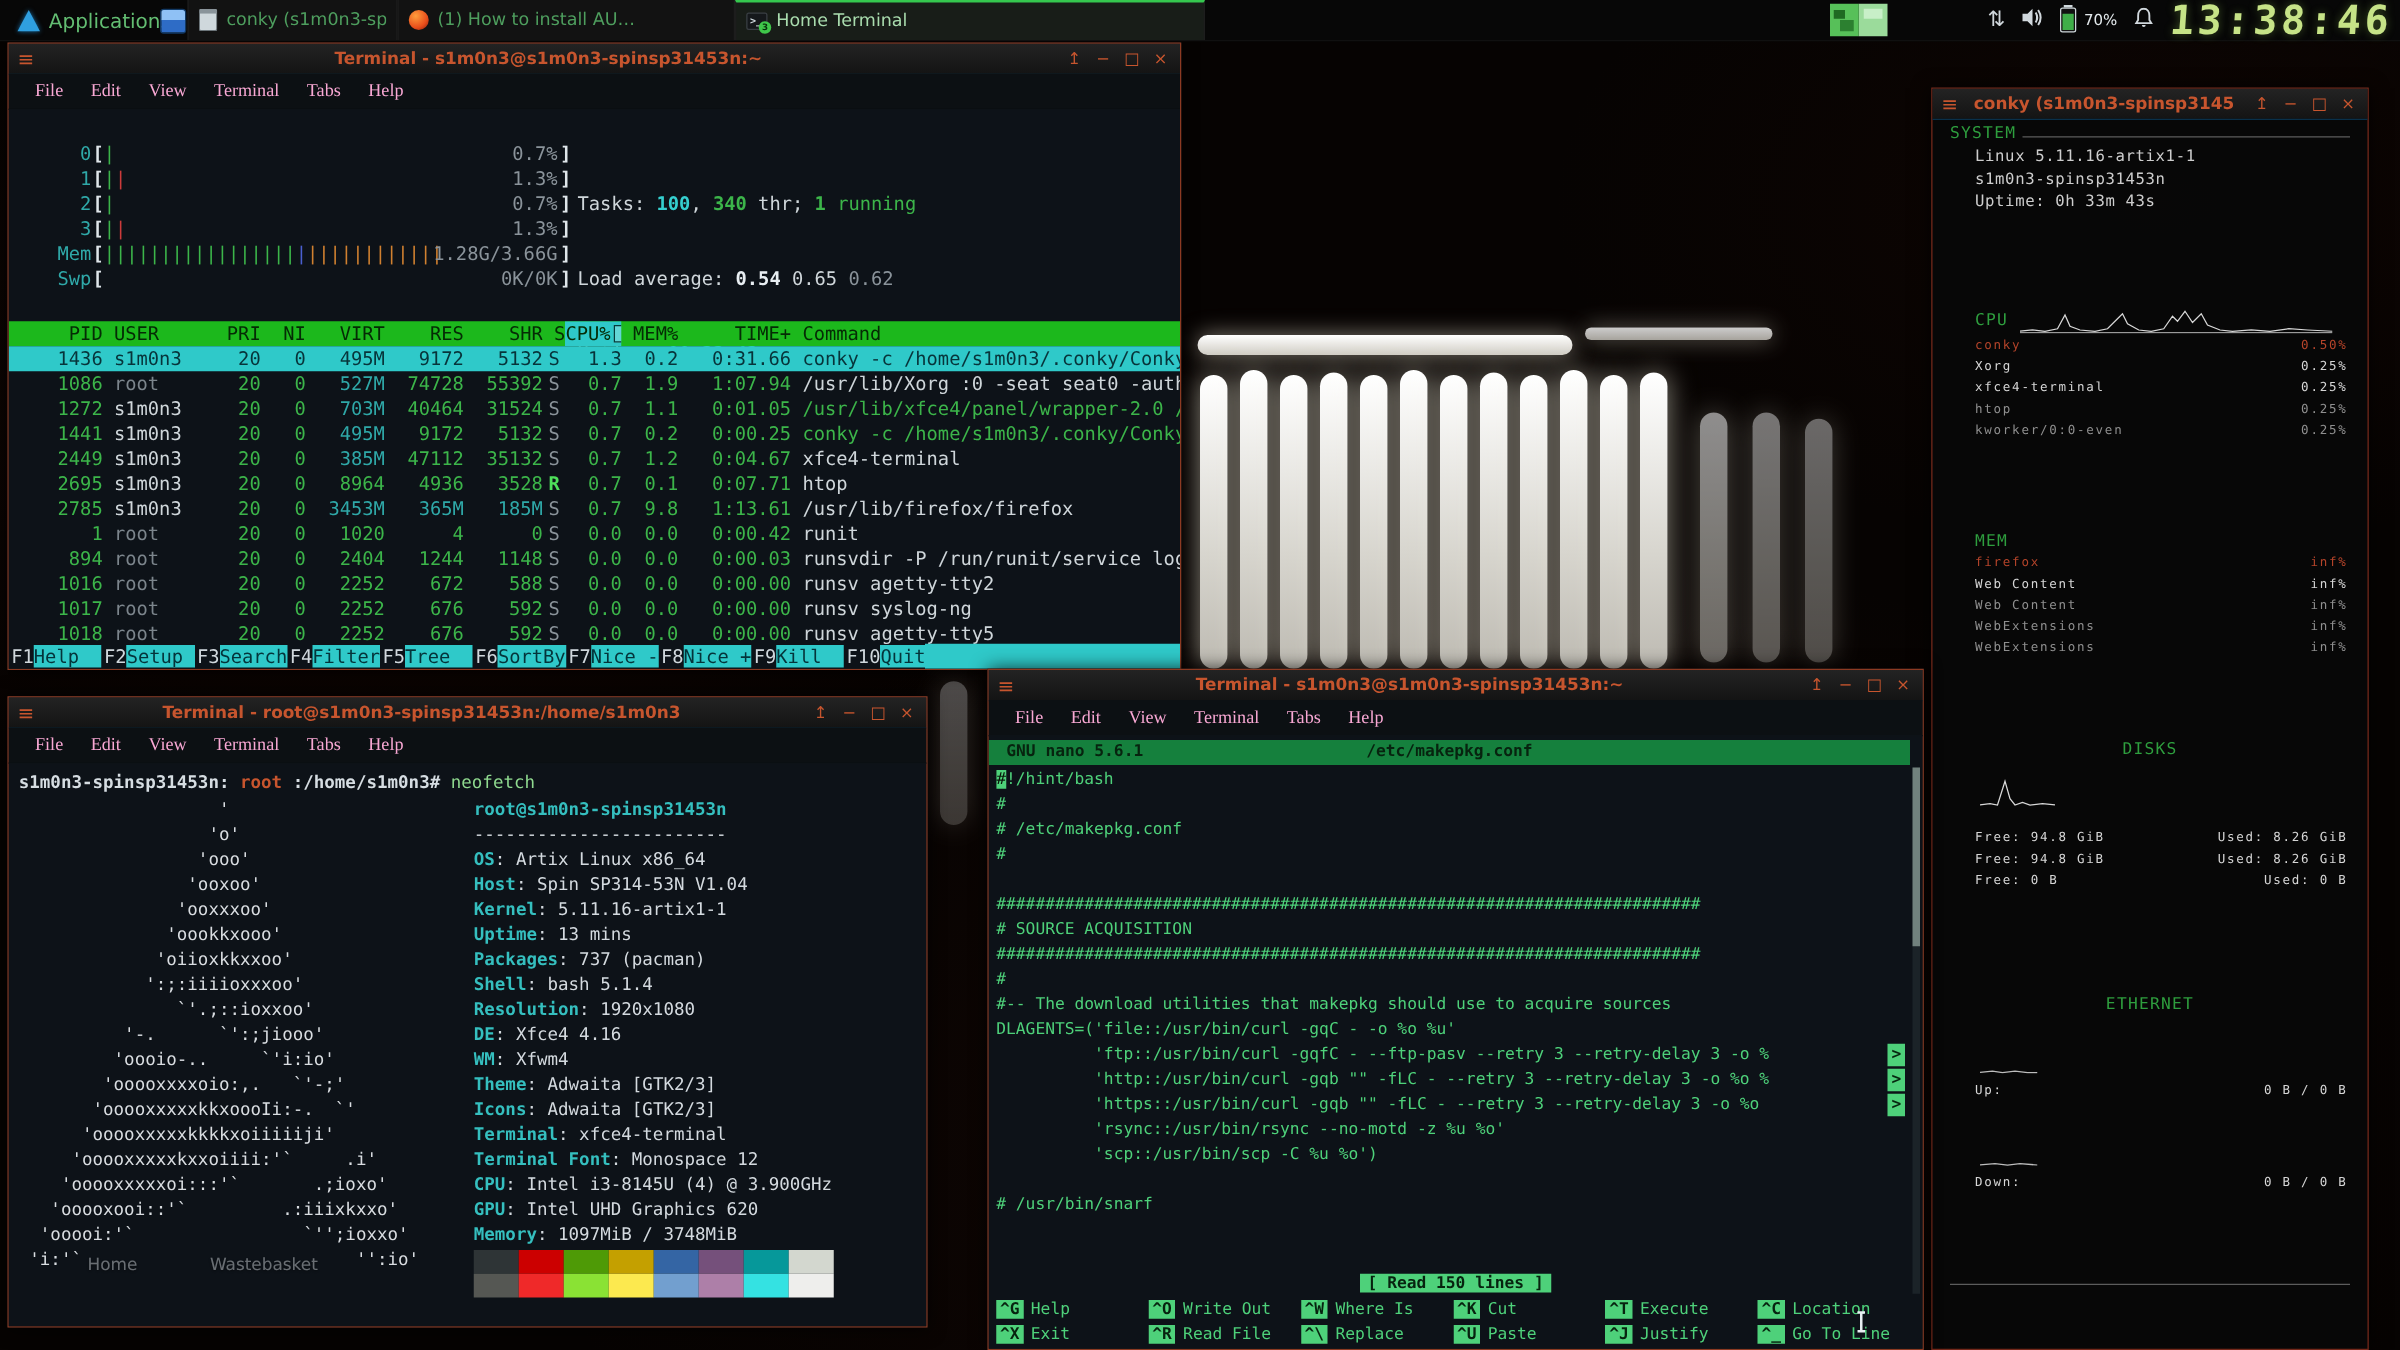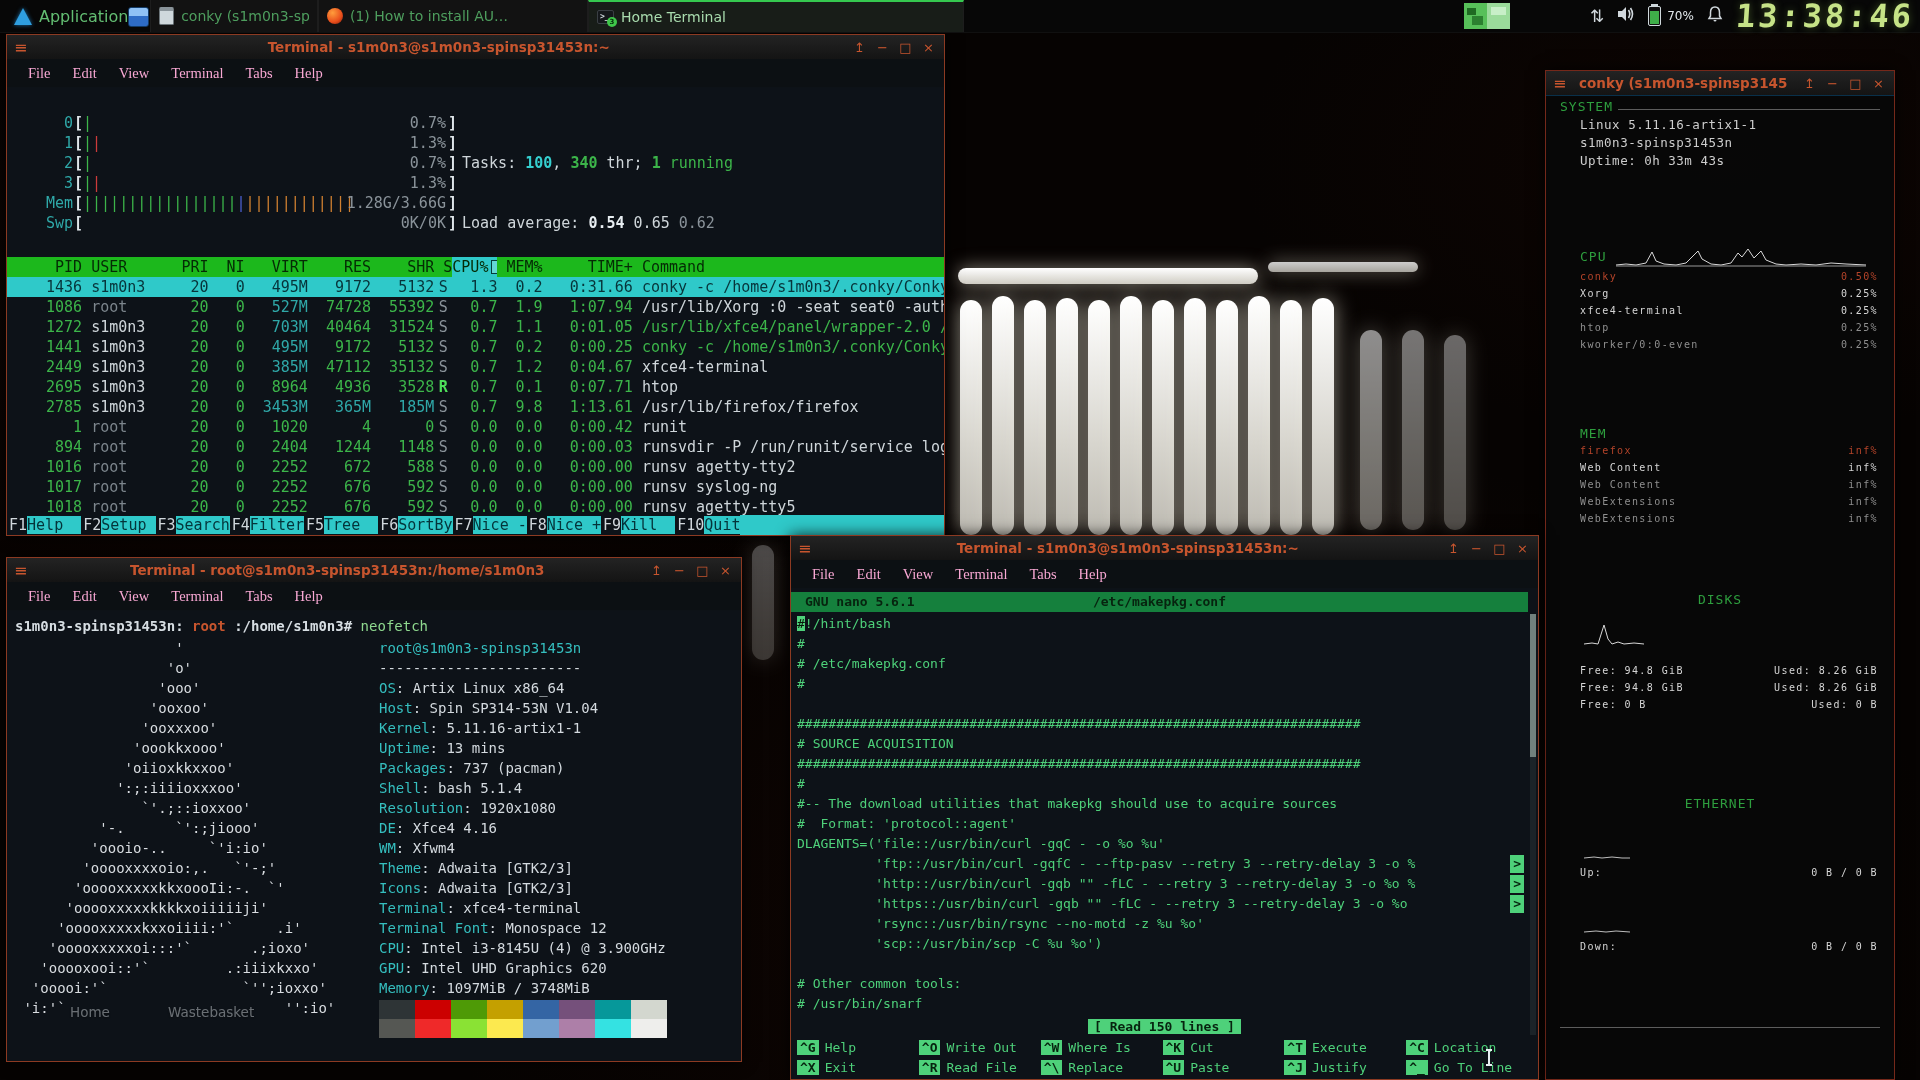--- a/index.html
+++ b/index.html
@@ -97,21 +97,21 @@
   .fkfill{flex:1;background:#2fc9c9;}
   
   #win-neo{left:6px;top:557px;width:734px;height:503px;}
   .prompt{position:absolute;left:8px;top:8px;font-size:14px;white-space:pre;}
   .p-host{color:#d6dde2;font-weight:bold}.p-user{color:#c7552e;font-weight:bold}
   .p-path{color:#d6dde2;font-weight:bold}.p-cmd{color:#8fd98f}
   .ascii{position:absolute;left:8px;top:28px;margin:0;font-family:"DejaVu Sans Mono",monospace;
          font-size:14px;line-height:20px;color:#d9dde1;}
   .neoinfo{position:absolute;left:372px;top:28px;font-size:14px;line-height:20px;white-space:pre;}
   .nline{height:20px;}
-  .ncyan{color:#35bfbf;font-weight:normal}.nwhite{color:#d4dadf}
+  .ncyan{color:#35bfbf;font-weight:bold}.nwhite{color:#d4dadf}
   .neopal{position:absolute;left:372px;top:390px;}
   .prowc{display:flex;height:19px;}
   .pal{width:36px;height:19px;display:inline-block;}
   
   #win-nano{left:790px;top:535px;width:747px;height:543px;z-index:20;}
   .nanobar{position:absolute;left:0;right:10px;top:4px;height:20px;background:#15803d;color:#07230f;
            font-size:13px;line-height:20px;font-weight:bold;}
   .nano-app{position:absolute;left:14px;}
   .nano-file{position:absolute;left:0;right:0;text-align:center;}
   .nanolines{position:absolute;left:6px;right:14px;top:26px;font-size:13px;line-height:20px;color:#4ed17a;}
@@ -384,29 +384,27 @@
           <div class="nanoline"><span class="ncur">#</span>!/hint/bash</div>
           <div class="nanoline">#</div>
           <div class="nanoline"># /etc/makepkg.conf</div>
           <div class="nanoline">#</div>
           <div class="nanoline"></div>
           <div class="nanoline">########################################################################</div>
           <div class="nanoline"># SOURCE ACQUISITION</div>
           <div class="nanoline">########################################################################</div>
           <div class="nanoline">#</div>
           <div class="nanoline">#-- The download utilities that makepkg should use to acquire sources</div>
-          <div class="nanoline">#  Format: 'protocol::agent'</div>
           <div class="nanoline">DLAGENTS=('file::/usr/bin/curl -gqC - -o %o %u'</div>
           <div class="nanoline">          'ftp::/usr/bin/curl -gqfC - --ftp-pasv --retry 3 --retry-delay 3 -o %<span class="cont">&gt;</span></div>
           <div class="nanoline">          'http::/usr/bin/curl -gqb "" -fLC - --retry 3 --retry-delay 3 -o %o %<span class="cont">&gt;</span></div>
           <div class="nanoline">          'https::/usr/bin/curl -gqb "" -fLC - --retry 3 --retry-delay 3 -o %o <span class="cont">&gt;</span></div>
           <div class="nanoline">          'rsync::/usr/bin/rsync --no-motd -z %u %o'</div>
           <div class="nanoline">          'scp::/usr/bin/scp -C %u %o')</div>
           <div class="nanoline"></div>
-          <div class="nanoline"># Other common tools:</div>
           <div class="nanoline"># /usr/bin/snarf</div>
         </div>
       <div class="nanostatus"><span>[ Read 150 lines ]</span></div>
       <div class="shortrow r1"><span class="sc"><span class="sck">^G</span><span class="scl">Help</span></span><span class="sc"><span class="sck">^O</span><span class="scl">Write Out</span></span><span class="sc"><span class="sck">^W</span><span class="scl">Where Is</span></span><span class="sc"><span class="sck">^K</span><span class="scl">Cut</span></span><span class="sc"><span class="sck">^T</span><span class="scl">Execute</span></span><span class="sc"><span class="sck">^C</span><span class="scl">Location</span></span></div>
       <div class="shortrow r2"><span class="sc"><span class="sck">^X</span><span class="scl">Exit</span></span><span class="sc"><span class="sck">^R</span><span class="scl">Read File</span></span><span class="sc"><span class="sck">^\</span><span class="scl">Replace</span></span><span class="sc"><span class="sck">^U</span><span class="scl">Paste</span></span><span class="sc"><span class="sck">^J</span><span class="scl">Justify</span></span><span class="sc"><span class="sck">^_</span><span class="scl">Go To Line</span></span></div>
       <div class="nscroll">
           <div class="nthumb"></div>
         </div>
       <div class="ibeam"></div>
     </div>

